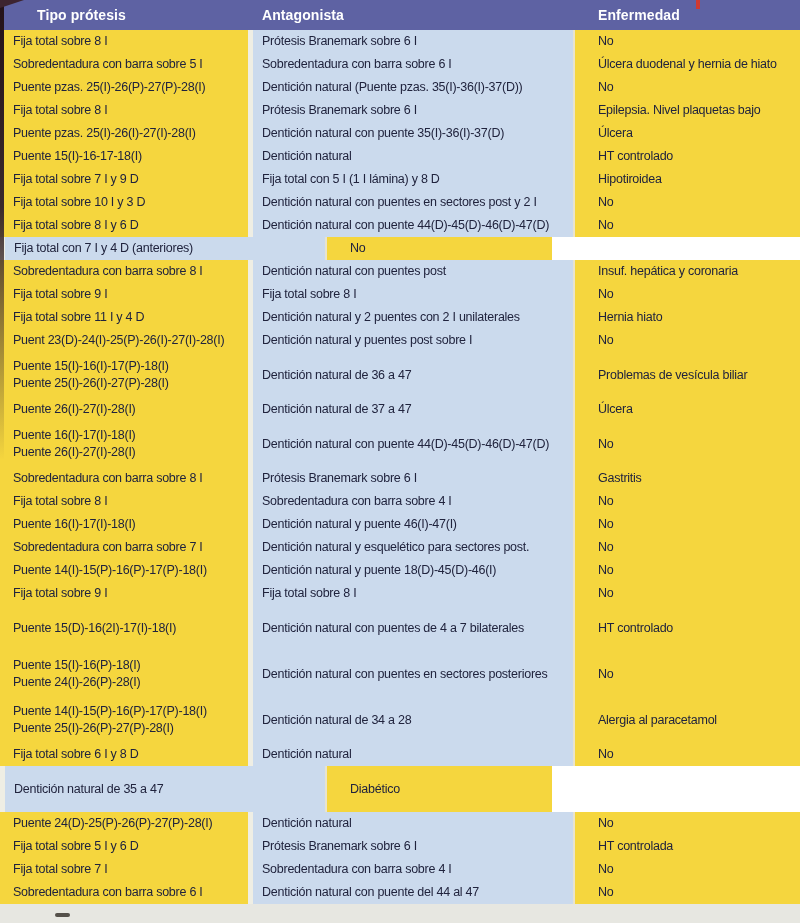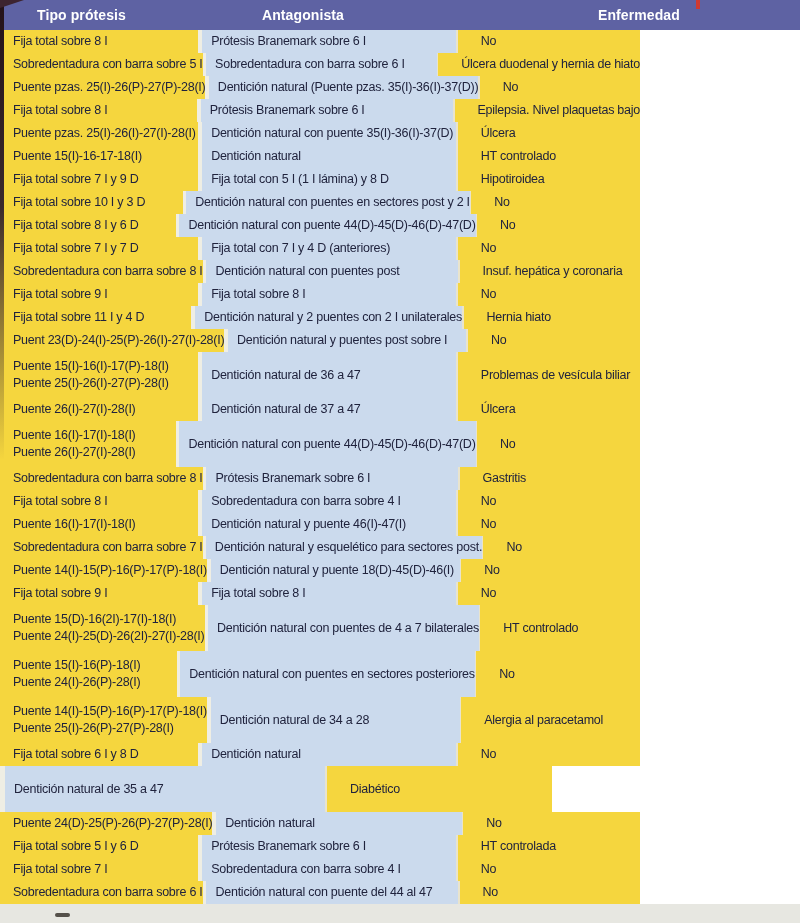--- a/index.html
+++ b/index.html
@@ -21,21 +21,21 @@
 
   
   .thead{display:flex;height:30px;background:var(--header-bg);color:var(--header-text);
          font-weight:bold;font-size:14px;align-items:center;letter-spacing:.1px;}
   .th{white-space:nowrap;}
   .th-1{width:253px;padding-left:37px;}
   .th-2{width:322px;padding-left:9px;}
   .th-3{width:225px;padding-left:23px;}
 
   
-  .tbody{width:640px;}
+  .tbody{width:800px;}
   .trow{display:flex;min-height:23px;align-items:stretch;}
   .trow.double{min-height:46px;}
   .cell{display:flex;flex-direction:column;justify-content:center;font-size:12.5px;letter-spacing:-0.25px;}
   .line{line-height:17px;white-space:nowrap;}
   .c1{width:248px;background:var(--yellow);padding-left:13px;}
   .sep1{width:5px;background:var(--sep1);}
   .c2{width:320px;background:var(--blue);padding-left:9px;}
   .sep2{width:2px;background:var(--sep2);}
   .c3{width:225px;background:var(--yellow);padding-left:23px;}
 
@@ -182,23 +182,20 @@
     <div class="cell c2">
           <div class="line">Dentición natural con puente 44(D)-45(D)-46(D)-47(D)</div>
         </div>
     <div class="sep2"></div>
     <div class="cell c3">
           <div class="line">No</div>
         </div>
   </div>
 
   <div class="trow">
-    <div class="cell c1">
-          <div class="line">Fija total sobre 7 I y 7 D</div>
-        </div>
     <div class="sep1"></div>
     <div class="cell c2">
           <div class="line">Fija total con 7 I y 4 D (anteriores)</div>
         </div>
     <div class="sep2"></div>
     <div class="cell c3">
           <div class="line">No</div>
         </div>
   </div>
 
@@ -382,21 +379,20 @@
         </div>
     <div class="sep2"></div>
     <div class="cell c3">
           <div class="line">No</div>
         </div>
   </div>
 
   <div class="trow double">
     <div class="cell c1">
           <div class="line">Puente 15(D)-16(2I)-17(I)-18(I)</div>
-          <div class="line">Puente 24(I)-25(D)-26(2I)-27(I)-28(I)</div>
         </div>
     <div class="sep1"></div>
     <div class="cell c2">
           <div class="line">Dentición natural con puentes de 4 a 7 bilaterales</div>
         </div>
     <div class="sep2"></div>
     <div class="cell c3">
           <div class="line">HT controlado</div>
         </div>
   </div>

